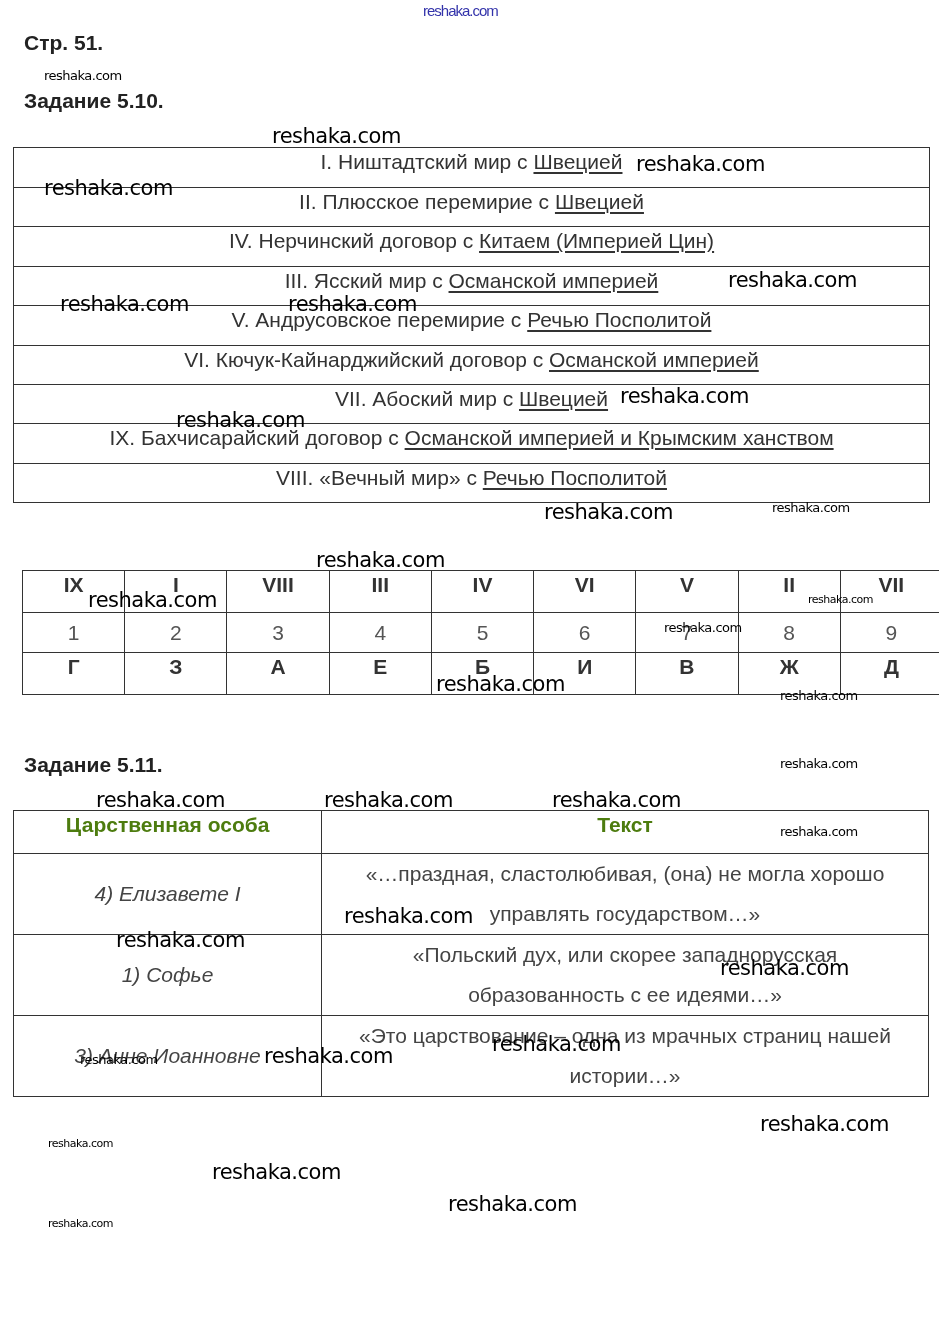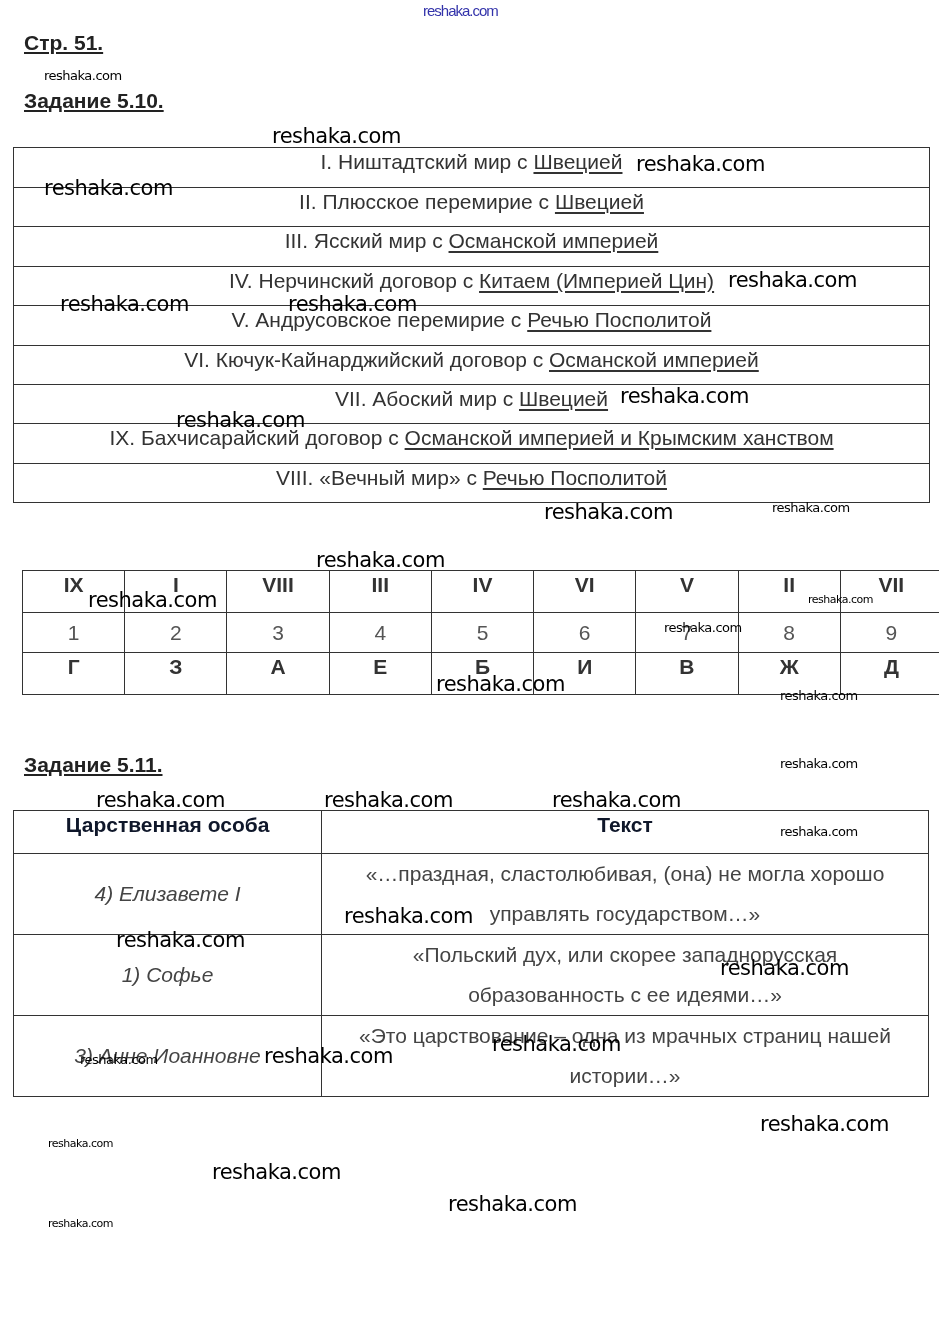--- a/index.html
+++ b/index.html
@@ -4,55 +4,55 @@
   <style>
     html, body { margin: 0; padding: 0; background: #ffffff; }
     body {
       width: 939px; height: 1319px; position: relative; overflow: hidden;
       font-family: "Liberation Sans", sans-serif; color: #2a2a2a;
     }
     .wm { position: absolute; font-family: "DejaVu Sans", sans-serif; color: #000; white-space: nowrap; letter-spacing: -0.5px; }
     .wm-big { font-size: 21px; }
     .wm-small { font-size: 13px; }
     .wm-top { color: #3333aa; font-size: 15px; font-family: "Liberation Sans", sans-serif; letter-spacing: -1px; }
-    .heading { position: absolute; font-weight: bold; font-size: 21px; color: #222; text-decoration: underline; }
+    .heading { position: absolute; font-weight: bold; font-size: 21px; color: #222; }
 
     
     .treaties { position: absolute; left: 13px; top: 147px; width: 915px; border-top: 1.5px solid #333; border-left: 1.5px solid #333; border-right: 1.5px solid #333; }
     .treaty-row { height: 39.4px; border-bottom: 1.5px solid #333; box-sizing: border-box; text-align: center; font-size: 21px; color: #333; padding-top: 2px; position: relative; }
     .treaty-row:first-child { height: 40px; }
     .u { text-decoration: underline; text-underline-offset: 3px; }
 
     
     table.grid { position: absolute; left: 22px; top: 570px; width: 921px; border-collapse: collapse; table-layout: fixed; }
     table.grid td { border: 1.3px solid #333; height: 39px; text-align: center; font-size: 21px; padding: 0; }
     table.grid tr.roman td { font-weight: bold; color: #333; vertical-align: top; padding-top: 2px; }
     table.grid tr.nums td { color: #555; font-weight: normal; }
     table.grid tr.letters td { font-weight: bold; color: #333; vertical-align: top; padding-top: 2px; }
 
     
     table.rulers { position: absolute; left: 13px; top: 810px; border-collapse: collapse; table-layout: fixed; }
     table.rulers td { border: 1.3px solid #333; padding: 0; font-size: 21px; color: #444; text-align: center; }
-    table.rulers tr.hdr td { height: 40px; font-weight: bold; vertical-align: top; padding-top: 2px; color: #0f172a; }
+    table.rulers tr.hdr td { height: 40px; font-weight: bold; vertical-align: top; padding-top: 2px; color: #4d7c0f; }
     table.rulers tr.body td { height: 79px; }
     table.rulers td.quote { line-height: 40px; vertical-align: top; }
     table.rulers td.name { vertical-align: middle; font-style: italic; }
   </style>
 </head>
 <body>
 
 <div class="heading" style="left:24px; top:31px;">Стр. 51.</div>
 <div class="heading" style="left:24px; top:89px;">Задание 5.10.</div>
 <div class="heading" style="left:24px; top:753px;">Задание 5.11.</div>
 
 <div class="treaties">
   <div class="treaty-row"><span>I. Ништадтский мир с </span><span class="u">Швецией</span></div>
   <div class="treaty-row"><span>II. Плюсское перемирие с </span><span class="u">Швецией</span></div>
+  <div class="treaty-row"><span>IV. Нерчинский договор с </span><span class="u">Китаем (Империей Цин)</span></div>
   <div class="treaty-row"><span>III. Ясский мир с </span><span class="u">Османской империей</span></div>
-  <div class="treaty-row"><span>IV. Нерчинский договор с </span><span class="u">Китаем (Империей Цин)</span></div>
   <div class="treaty-row"><span>V. Андрусовское перемирие с </span><span class="u">Речью Посполитой</span></div>
   <div class="treaty-row"><span>VI. Кючук-Кайнарджийский договор с </span><span class="u">Османской империей</span></div>
   <div class="treaty-row"><span>VII. Абоский мир с </span><span class="u">Швецией</span></div>
   <div class="treaty-row"><span>IX. Бахчисарайский договор с </span><span class="u">Османской империей и Крымским ханством</span></div>
   <div class="treaty-row"><span>VIII. «Вечный мир» с </span><span class="u">Речью Посполитой</span></div>
 </div>
 
 <table class="grid">
   <tbody>
       <tr class="roman">

